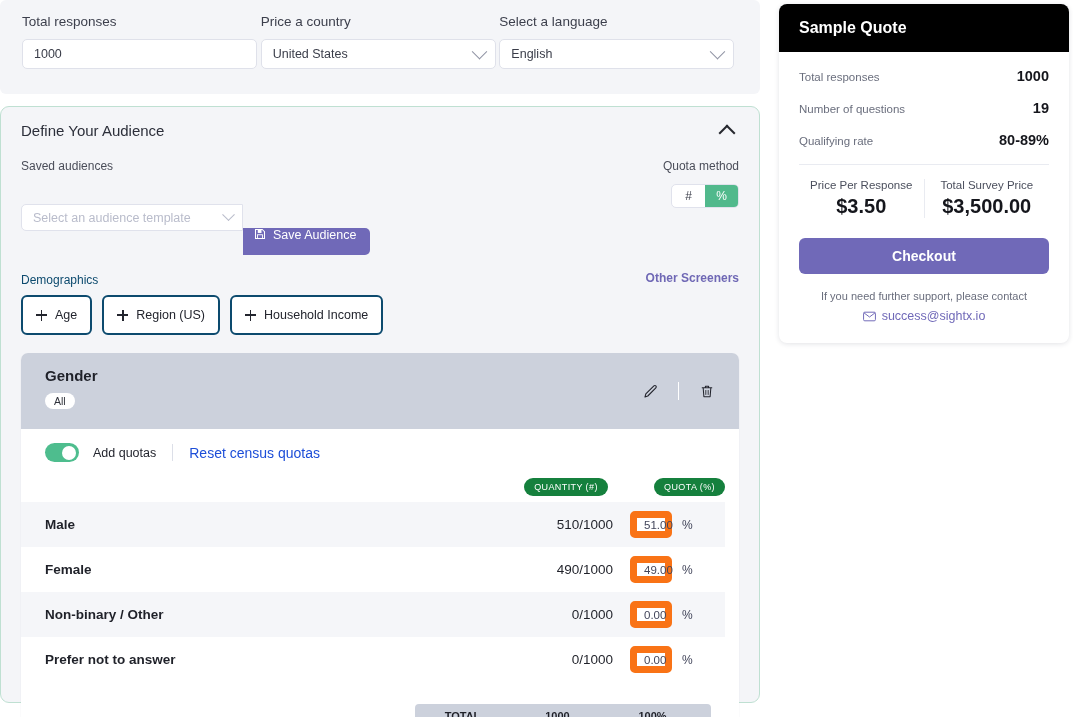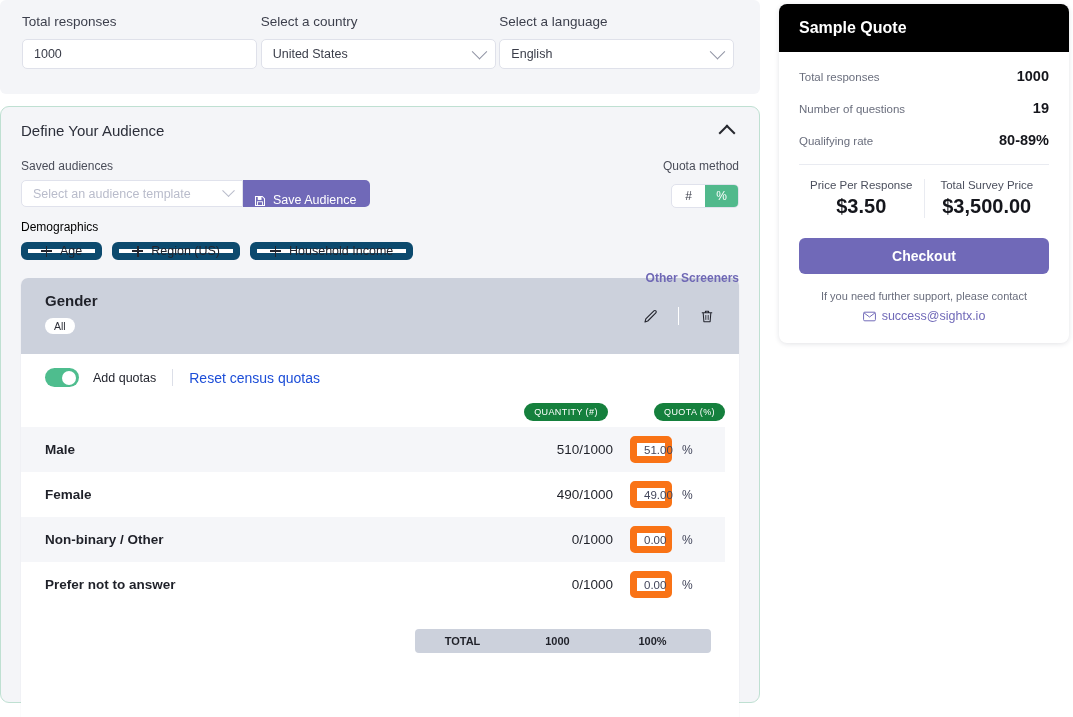--- a/index.html
+++ b/index.html
@@ -112,46 +112,47 @@
   }
   .save-btn {
     height: 27px;
     background: #7069b8;
     color: #fff;
     border: none;
     border-radius: 0 5px 5px 0;
     font-size: 12.5px;
     font-family: inherit;
     padding: 0 14px 0 11px;
-    display: flex; align-items: flex-end; gap: 7px;
+    display: flex; align-items: flex-start; gap: 7px;
     cursor: pointer;
+    margin-top: 48px;
   }
   .quota-method-wrap { text-align: right; }
   .qm-label { font-size: 12px; color: #4a4d59; margin-bottom: 11px; }
   .qm-toggle {
     display: inline-flex;
     border: 1px solid #e0e2ec;
     border-radius: 5px;
     overflow: hidden;
     background: #fff;
     height: 24px;
   }
   .qm-opt {
     width: 33px;
     display: flex; align-items: center; justify-content: center;
     font-size: 12px; color: #3a3d49;
     cursor: pointer;
   }
   .qm-opt.active { background: #51b98c; color: #fff; }
 
-  .demo-label { font-size: 12px; color: #000000; margin-top: 12px; margin-bottom: 8px; }
+  .demo-label { font-size: 12px; color: #0c4a6e; margin-top: 18px; margin-bottom: 8px; }
   .chip-row { display: flex; gap: 10px; align-items: center; }
   .chip {
-    height: 18px;
-    border: 7px solid #0c4a6e;
+    height: 40px;
+    border: 2px solid #0c4a6e;
     border-radius: 6px;
     background: #fff;
     font-size: 12.5px;
     color: #23252e;
     padding: 0 13px;
     display: flex; align-items: center; gap: 8px;
     cursor: pointer;
     font-family: inherit;
   }
   .plus {
@@ -290,21 +291,21 @@
   <div class="left-col">
 
     <div class="top-bar">
       <div class="field f1">
         <span class="field-label">Total responses</span>
         <div class="input-box">
           <span>1000</span>
         </div>
       </div>
       <div class="field f2">
-        <span class="field-label">Select a country</span>
+        <span class="field-label">Price a country</span>
         <div class="select-box">
           <span>United States</span>
           <span class="chev"></span>
         </div>
       </div>
       <div class="field f3">
         <span class="field-label">Select a language</span>
         <div class="select-box">
           <span>English</span>
           <span class="chev"></span>

